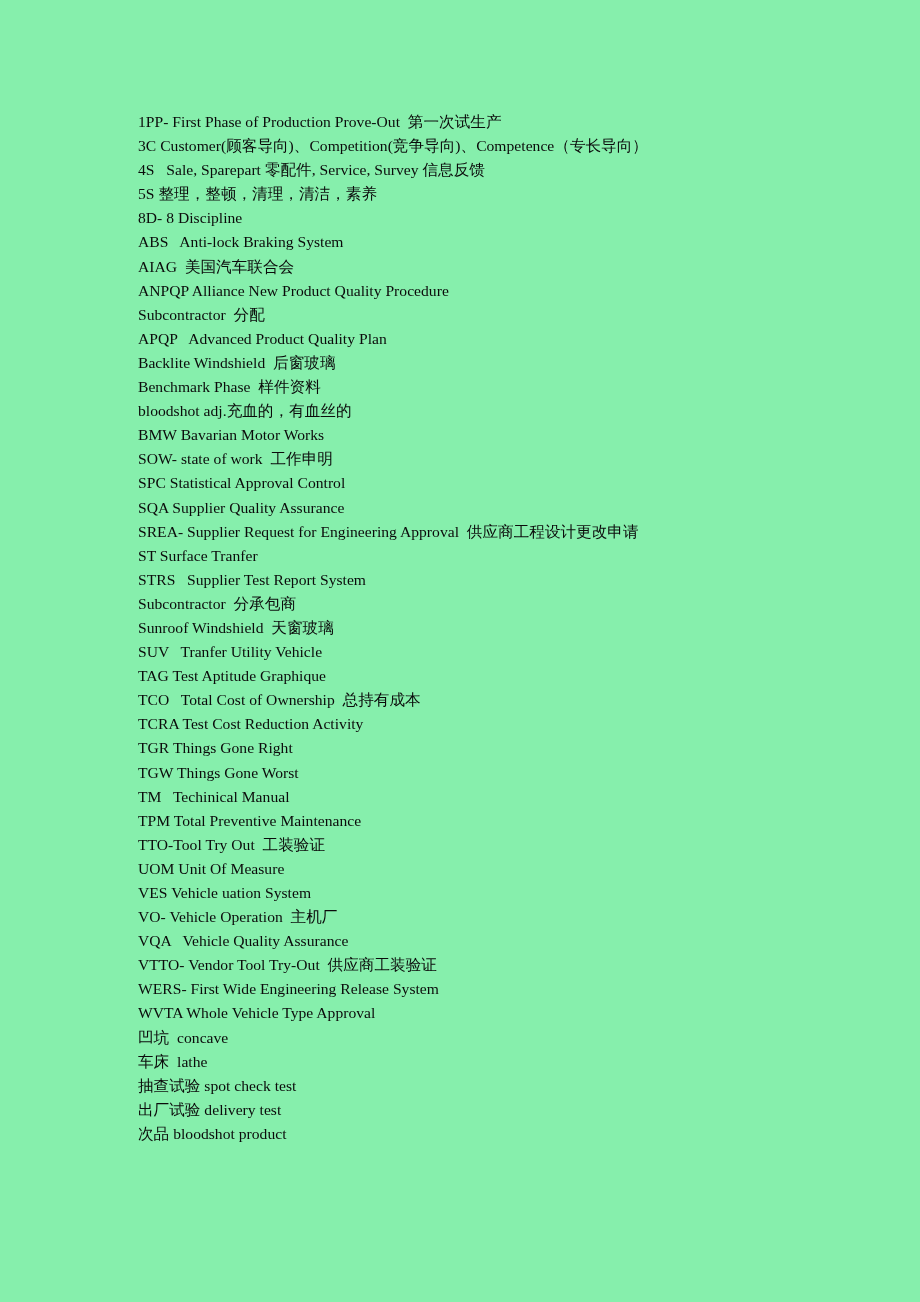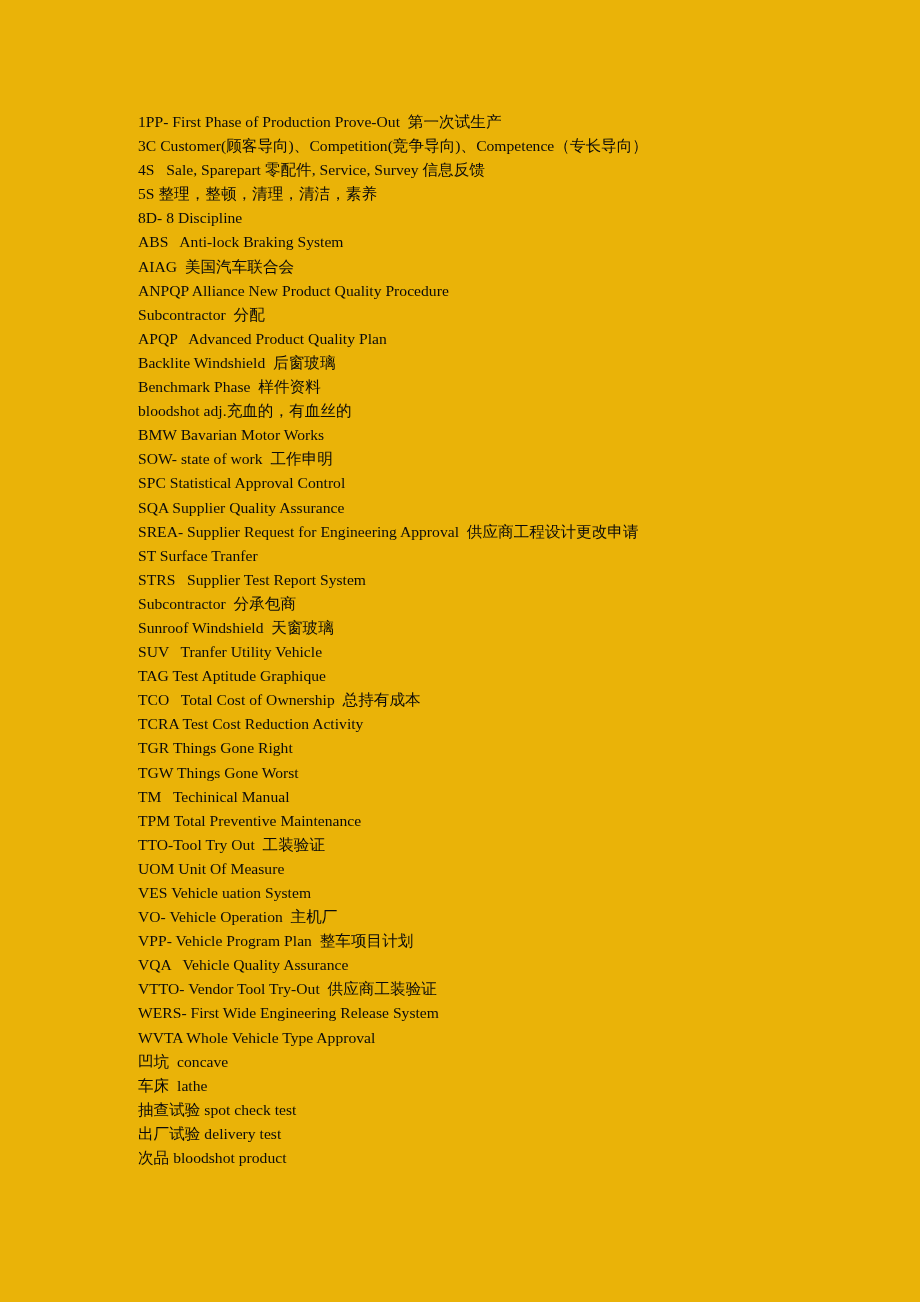--- a/index.html
+++ b/index.html
@@ -13,21 +13,21 @@
     height: 1302px;
     overflow: hidden;
     font-family: "Liberation Serif", "DejaVu Serif", serif;
     color: #000000;
     -webkit-font-smoothing: antialiased;
   }
   .page {
     position: relative;
     width: 920px;
     height: 1302px;
-    background: #eab308;
+    background: #86efac;
     box-sizing: border-box;
   }
   .doc-body {
     position: absolute;
     left: 138px;
     top: 110px;
     width: 700px;
   }
   .glossary-list {
     list-style: none;
@@ -75,21 +75,20 @@
         <li class="glossary-line">TCO   Total Cost of Ownership  总持有成本</li>
         <li class="glossary-line">TCRA Test Cost Reduction Activity</li>
         <li class="glossary-line">TGR Things Gone Right</li>
         <li class="glossary-line">TGW Things Gone Worst</li>
         <li class="glossary-line">TM   Techinical Manual</li>
         <li class="glossary-line">TPM Total Preventive Maintenance</li>
         <li class="glossary-line">TTO-Tool Try Out  工装验证</li>
         <li class="glossary-line">UOM Unit Of Measure</li>
         <li class="glossary-line">VES Vehicle uation System</li>
         <li class="glossary-line">VO- Vehicle Operation  主机厂</li>
-        <li class="glossary-line">VPP- Vehicle Program Plan  整车项目计划</li>
         <li class="glossary-line">VQA   Vehicle Quality Assurance</li>
         <li class="glossary-line">VTTO- Vendor Tool Try-Out  供应商工装验证</li>
         <li class="glossary-line">WERS- First Wide Engineering Release System</li>
         <li class="glossary-line">WVTA Whole Vehicle Type Approval</li>
         <li class="glossary-line">凹坑  concave</li>
         <li class="glossary-line">车床  lathe</li>
         <li class="glossary-line">抽查试验 spot check test</li>
         <li class="glossary-line">出厂试验 delivery test</li>
         <li class="glossary-line">次品 bloodshot product</li>
       </ul>

